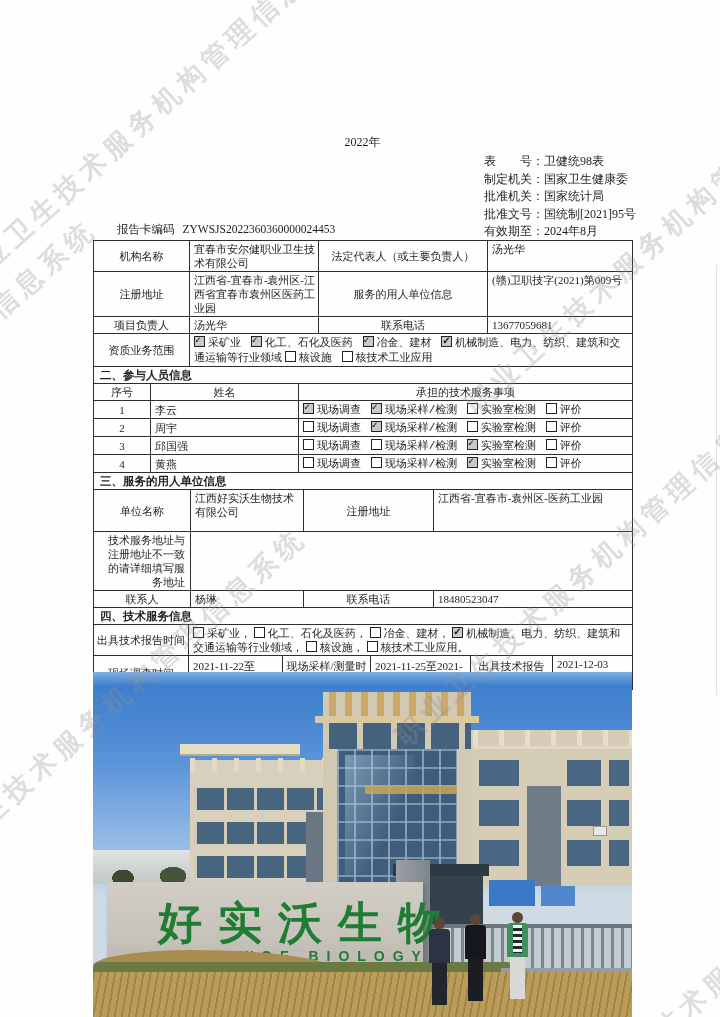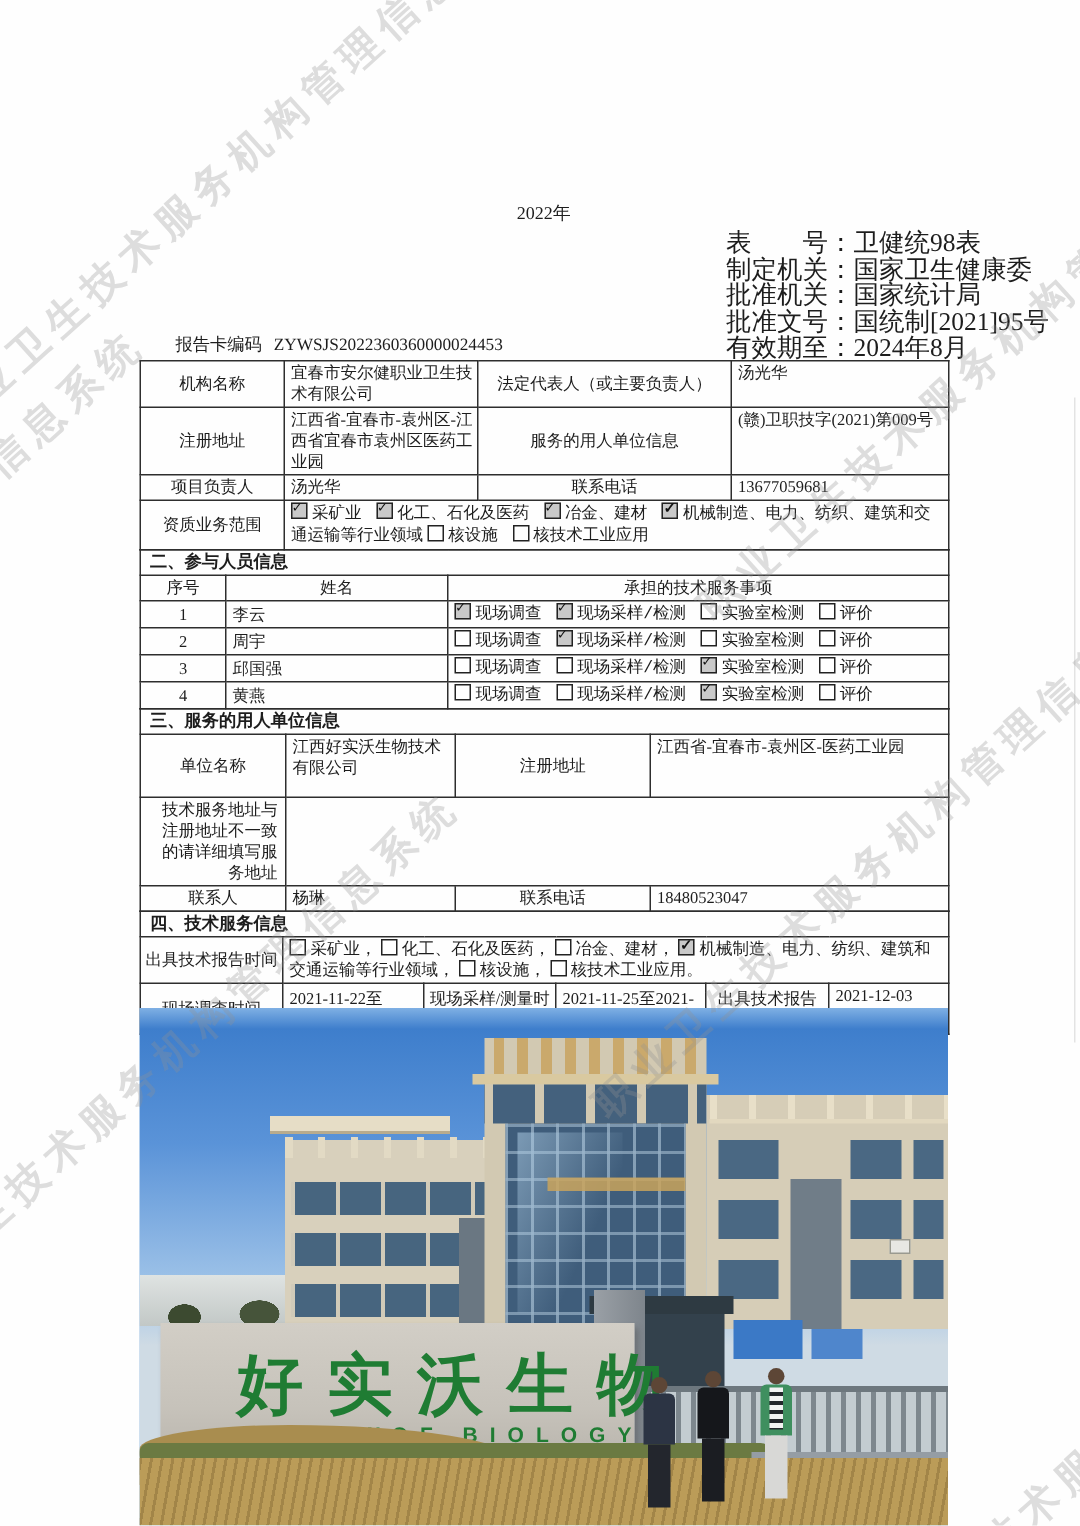--- a/index.html
+++ b/index.html
@@ -8,21 +8,21 @@
     background:#fefefe;
     font-family:"Liberation Serif","DejaVu Serif",serif;
     color:#1d1d1d;
   }
   .page{position:absolute;inset:0;}
 
   
   .title{position:absolute;left:93px;width:539px;top:94px;text-align:center;
          font-size:23px;font-weight:700;letter-spacing:3px;}
   .year{position:absolute;left:93px;width:539px;top:134px;text-align:center;font-size:12px;}
-  .meta{position:absolute;left:484px;top:153px;font-size:17px;line-height:17.5px;}
+  .meta{position:absolute;left:484px;top:153px;font-size:12px;line-height:17.5px;}
   .meta .row{white-space:nowrap;}
   .report-code{position:absolute;left:117px;top:222px;font-size:11.5px;}
   .report-code b{font-weight:400;margin-right:8px;}
 
   
   .tables{position:absolute;left:93px;top:240px;width:539px;font-size:11px;}
   table{border-collapse:collapse;table-layout:fixed;width:539px;}
   table + table{margin-top:-1px;}
   td{border:1px solid #2e2e2e;padding:1px 3px;vertical-align:middle;
      overflow:hidden;line-height:14px;}

